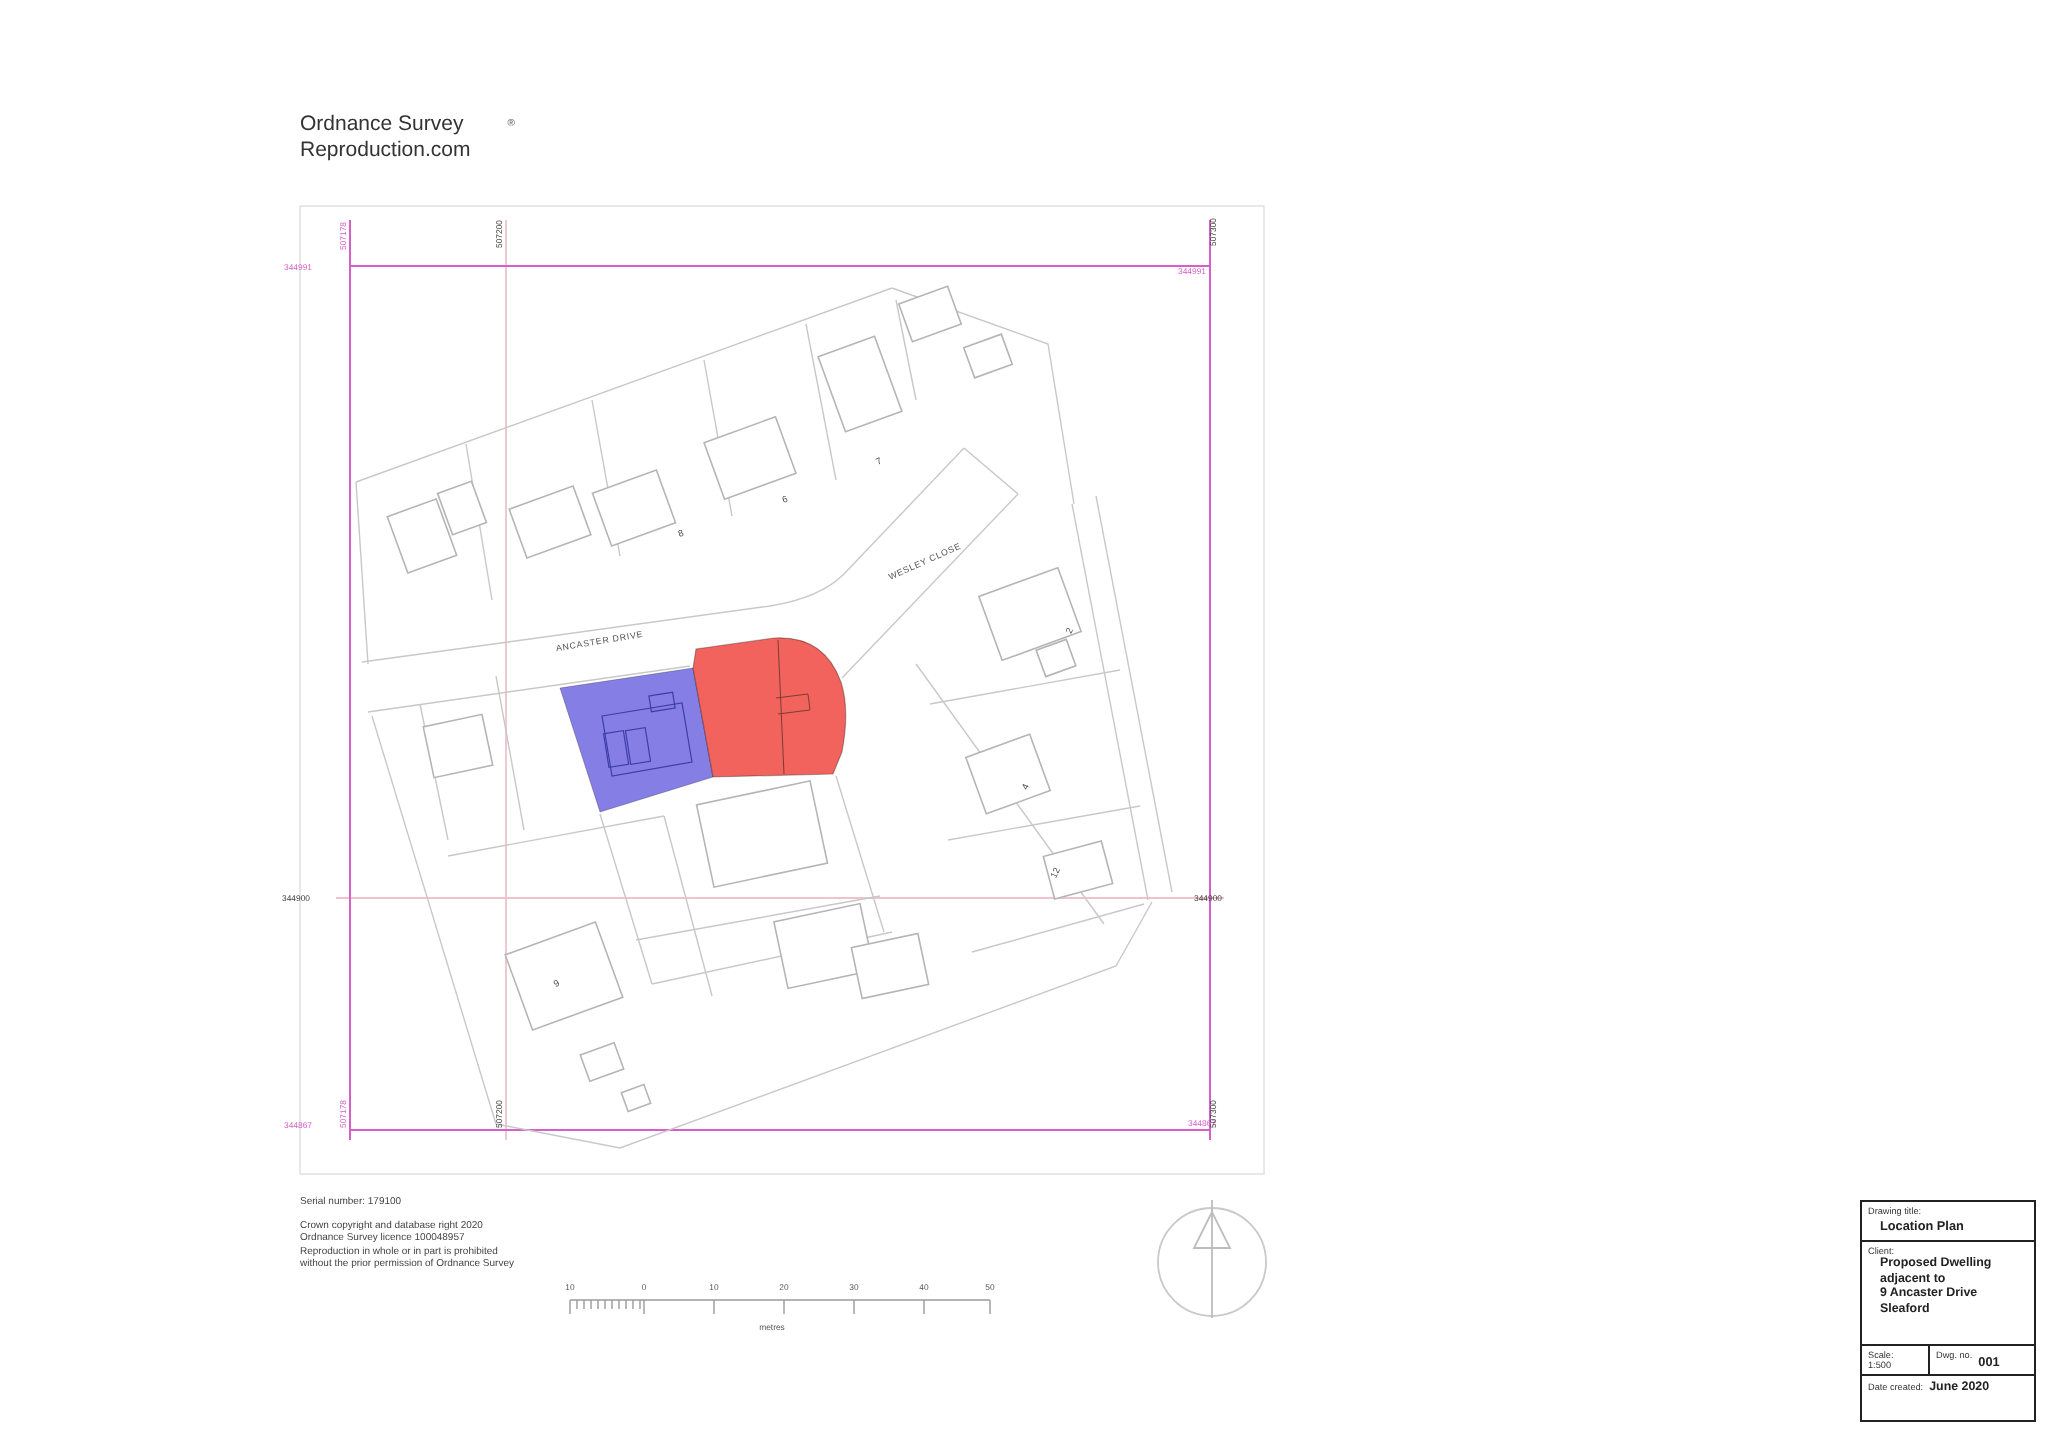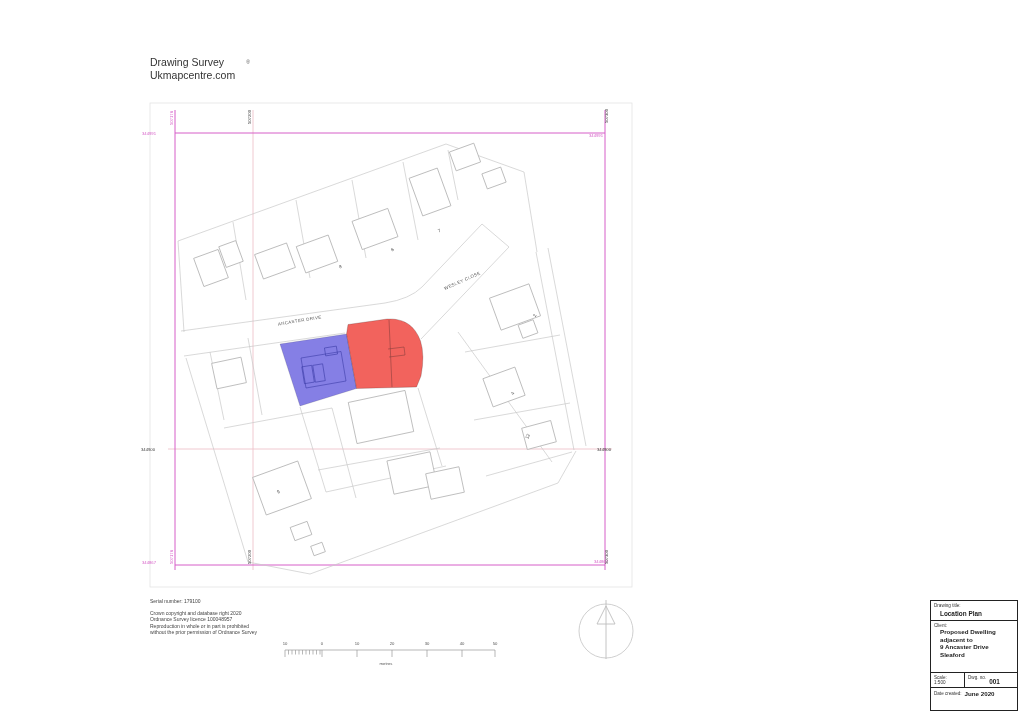--- a/index.html
+++ b/index.html
@@ -200,23 +200,23 @@
 
   <g fill="none" stroke="#c9c9c9" stroke-width="0.9">
     <circle cx="606" cy="631" r="27"></circle>
     <line x1="606" y1="600" x2="606" y2="659" stroke="#bdbdbd"></line>
     <path d="M606,606 L597,624 L615,624 Z" stroke="#bdbdbd"></path>
   </g>
 </svg>
 
 <div class="abs" id="header">
   <div>
-    <span>Drawing Survey</span><span class="mark">®</span>
-  </div>
-  <div>Ukmapcentre.com</div>
+    <span>Ordnance Survey</span><span class="mark">®</span>
+  </div>
+  <div>Reproduction.com</div>
 </div>
 
 <div class="abs" id="copyright">
   <div class="serial">Serial number: 179100</div>
   <div>Crown copyright and database right 2020</div>
   <div>Ordnance Survey licence 100048957</div>
   <div>Reproduction in whole or in part is prohibited</div>
   <div>without the prior permission of Ordnance Survey</div>
 </div>
 

